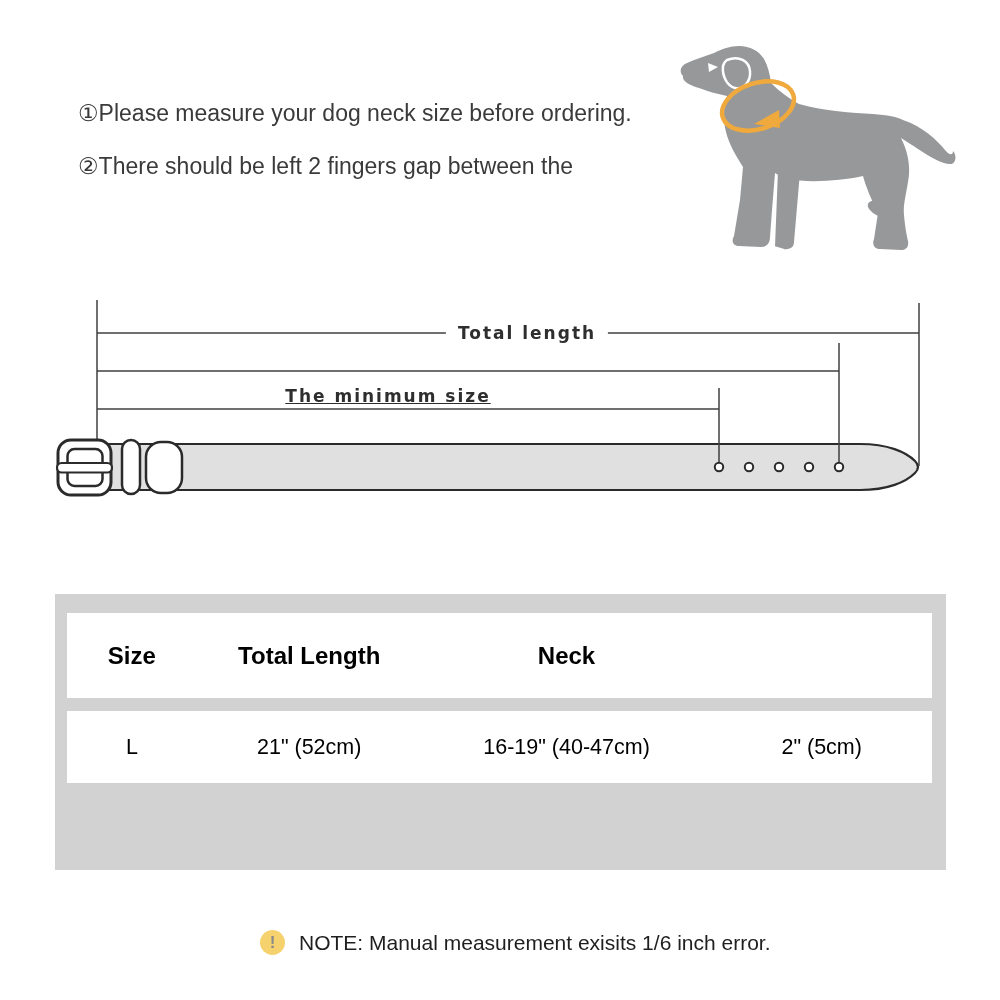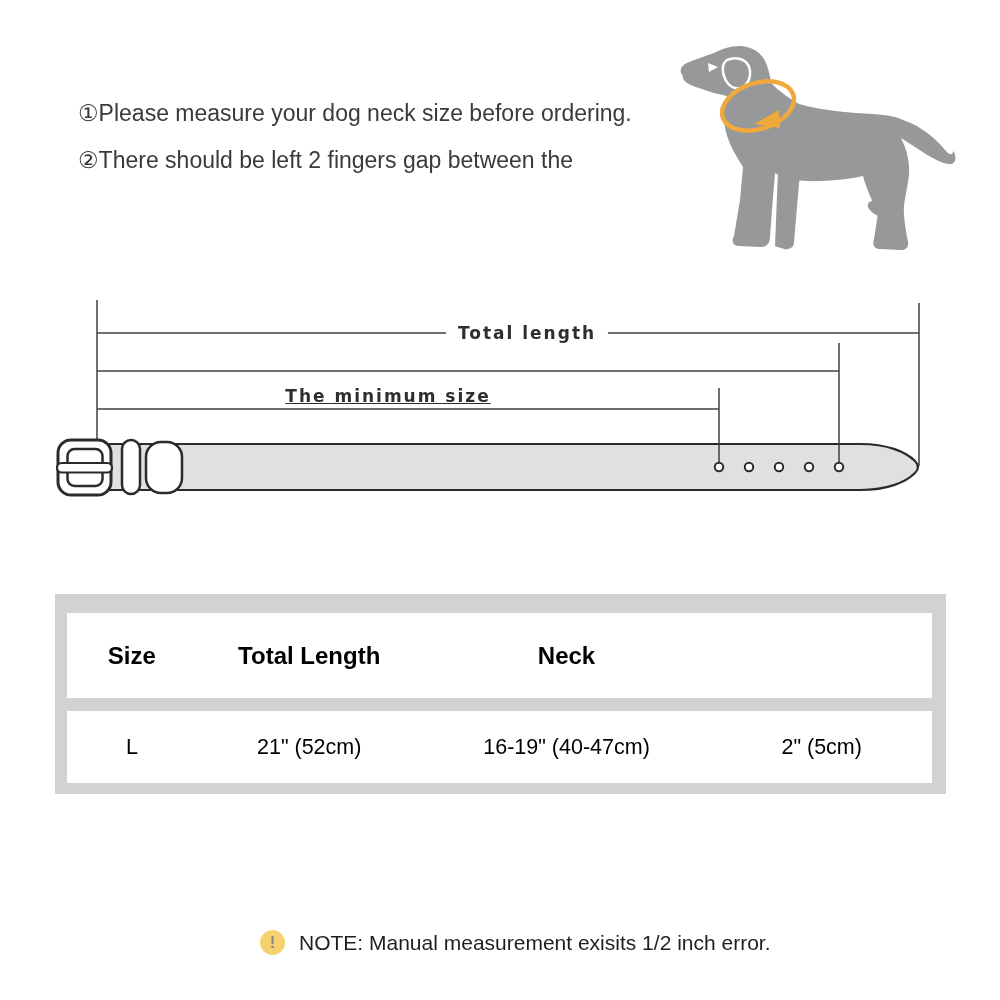--- a/index.html
+++ b/index.html
@@ -4,35 +4,35 @@
 <style>
   * { margin:0; padding:0; box-sizing:border-box; }
   body { background:#fff; }
   .canvas {
     position:relative; width:1000px; height:1000px; background:#ffffff;
     font-family:"Liberation Sans", sans-serif; overflow:hidden;
   }
   
   .instructions { position:absolute; left:78px; top:96px; width:620px; color:#3a3a3a; font-size:23px; }
   .instructions p { line-height:35px; }
-  .instructions .step1 { margin-bottom:12px; }
+  .instructions .step1 { margin-bottom:18px; }
   .instructions .step2 { padding-left:25px; text-indent:-25px; }
   
   .dog-figure { position:absolute; left:640px; top:15px; width:360px; height:250px; }
   
   .collar-diagram { position:absolute; left:0; top:0; }
   
   .dim-label {
     position:absolute; transform:translate(-50%,-50%);
     background:#ffffff; padding:0 12px; white-space:nowrap;
     font-family:"DejaVu Sans", sans-serif; font-size:17px; font-weight:600;
     letter-spacing:2px; color:#2e2e2e;
   }
   
-  .size-table { position:absolute; left:55px; top:594px; width:891px; height:200px; background:#d2d2d2; }
+  .size-table { position:absolute; left:55px; top:594px; width:891px; height:276px; background:#d2d2d2; }
   .t-strip {
     position:absolute; left:12px; width:865px; background:#ffffff;
     display:grid; grid-template-columns:15% 26% 33.5% 25.5%;
     align-items:center; justify-items:center;
   }
   .t-head { top:19px; height:85px; font-size:24px; font-weight:700; color:#000; }
   .t-row1 { top:117px; height:72px; }
   .t-row2 { top:193px; height:71px; }
   .t-strip .cell { font-size:21.5px; color:#000; }
   .t-head .cell { font-size:24px; }
@@ -124,16 +124,16 @@
     <div class="t-strip t-row1">
       <div class="cell">L</div>
       <div class="cell">21" (52cm)</div>
       <div class="cell">16-19" (40-47cm)</div>
       <div class="cell">2" (5cm)</div>
     </div>
   </section>
 
   <div class="note">
     <span class="note-icon">!</span>
-    <span class="note-text">NOTE: Manual measurement exisits 1/2 inch error.</span>
+    <span class="note-text">NOTE: Manual measurement exisits 1/6 inch error.</span>
   </div>
 
 </div>
 
 </body></html>

